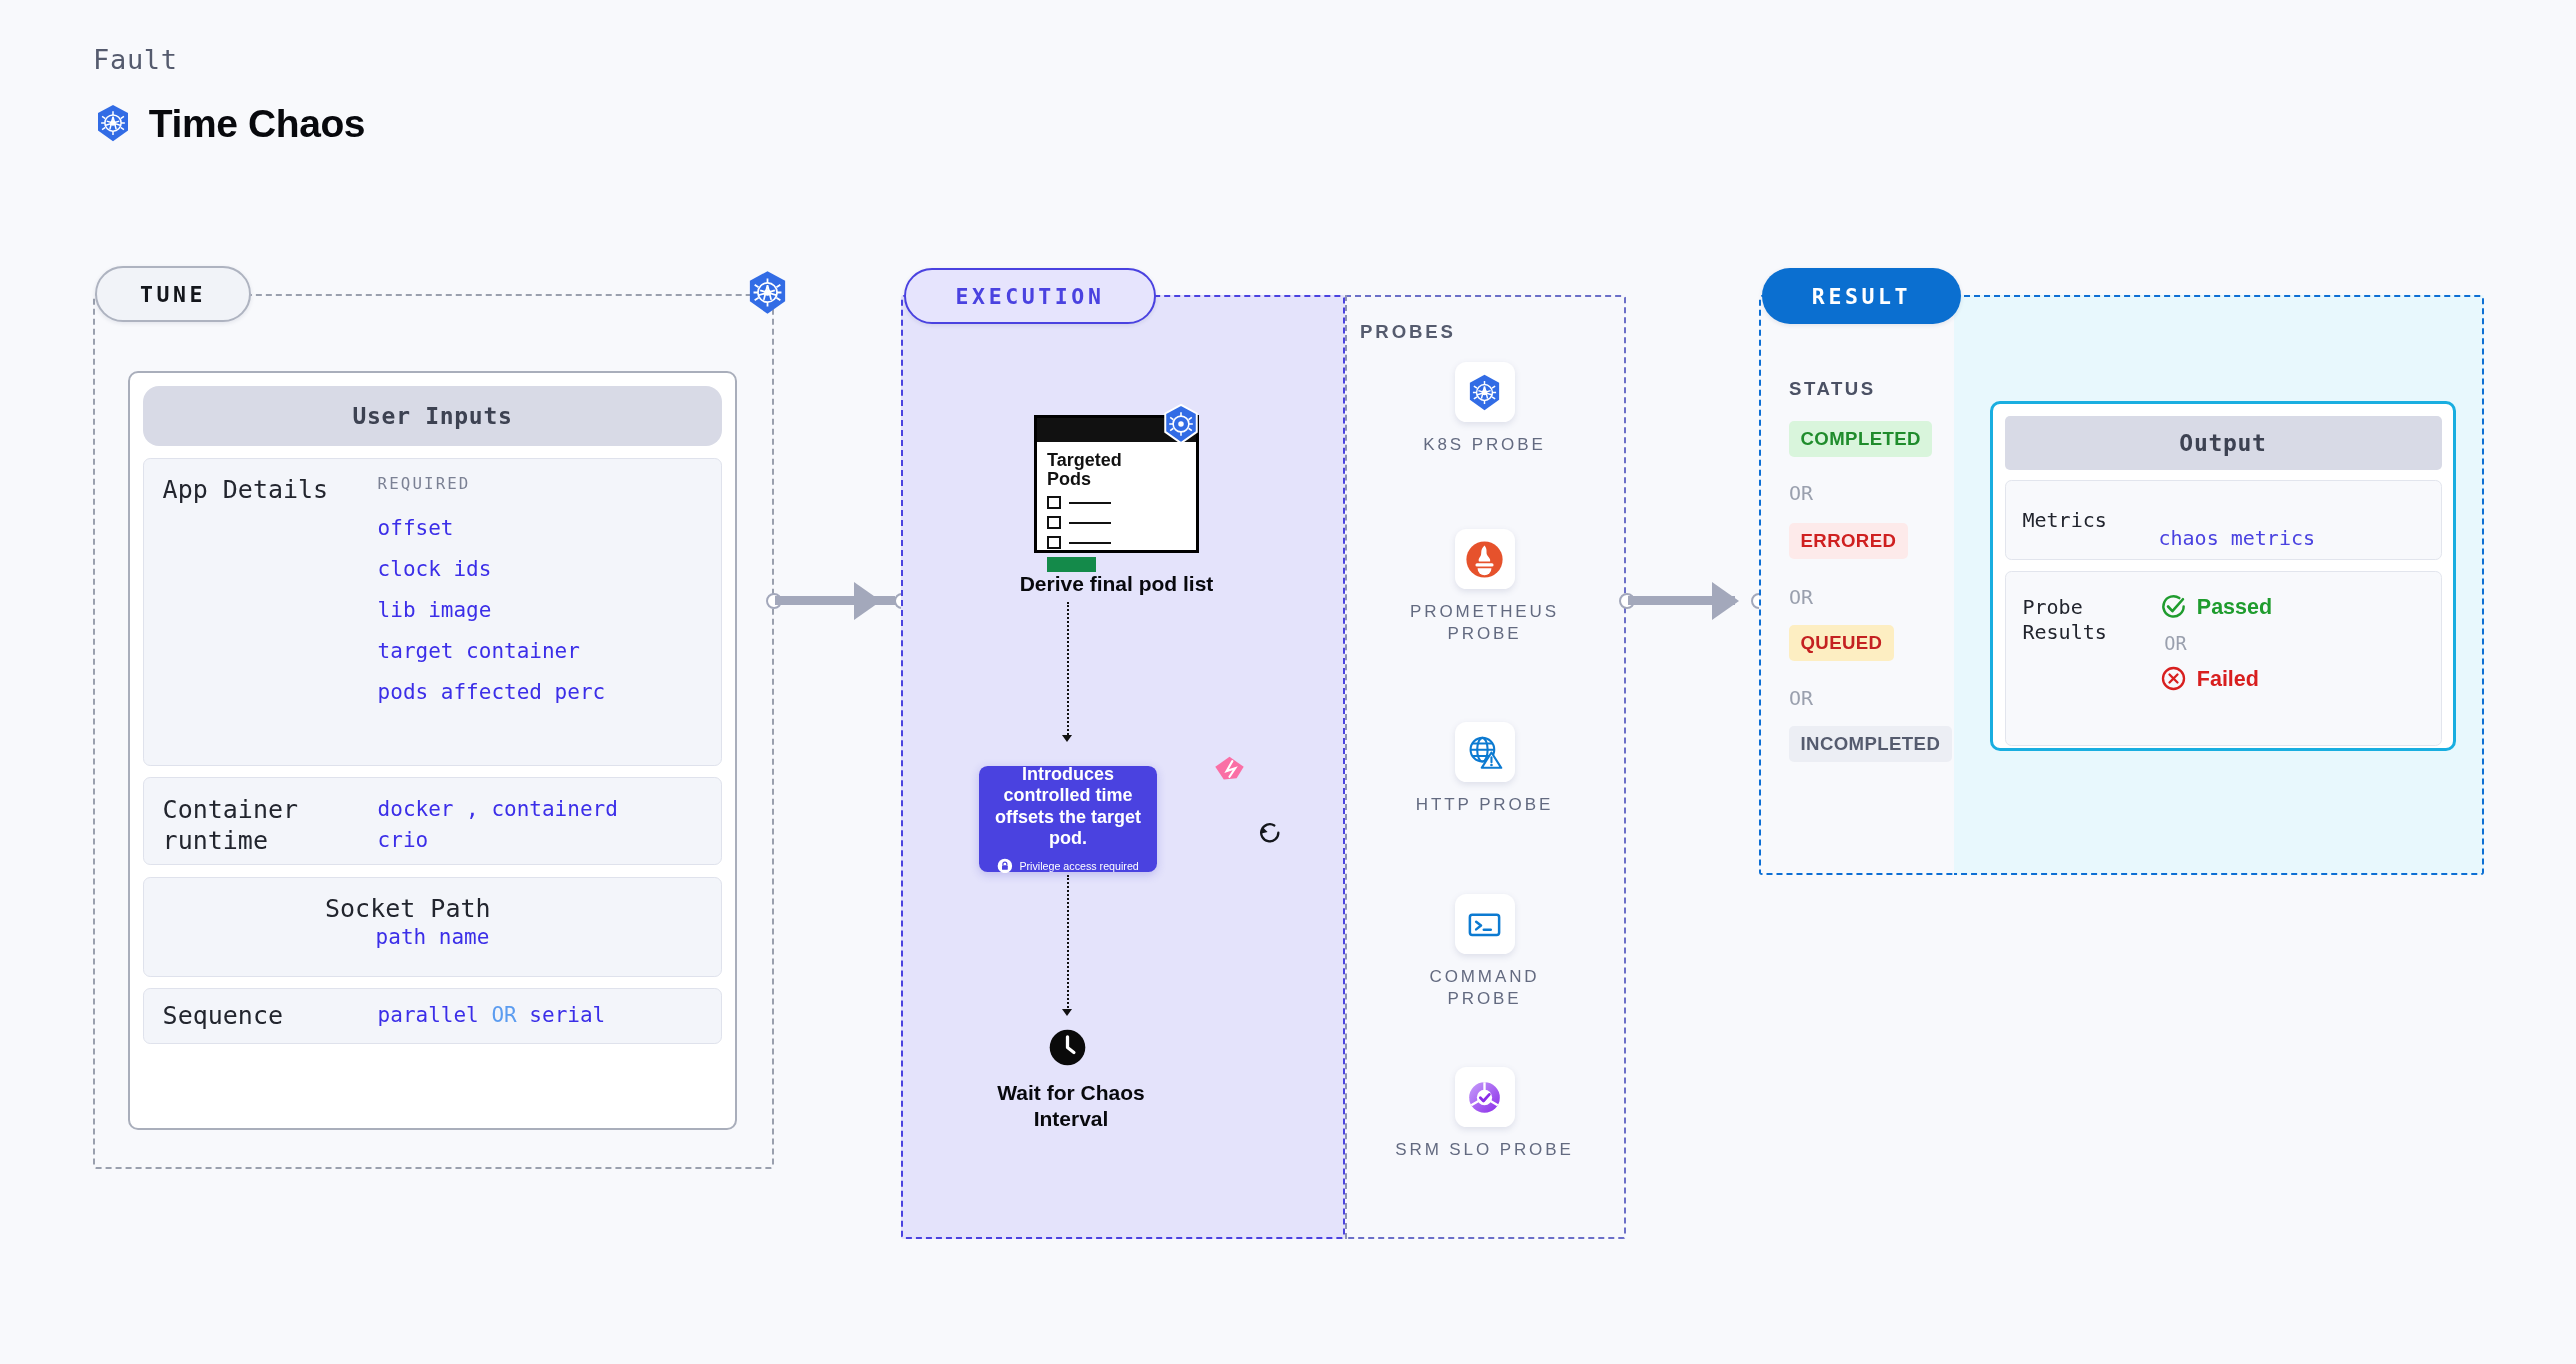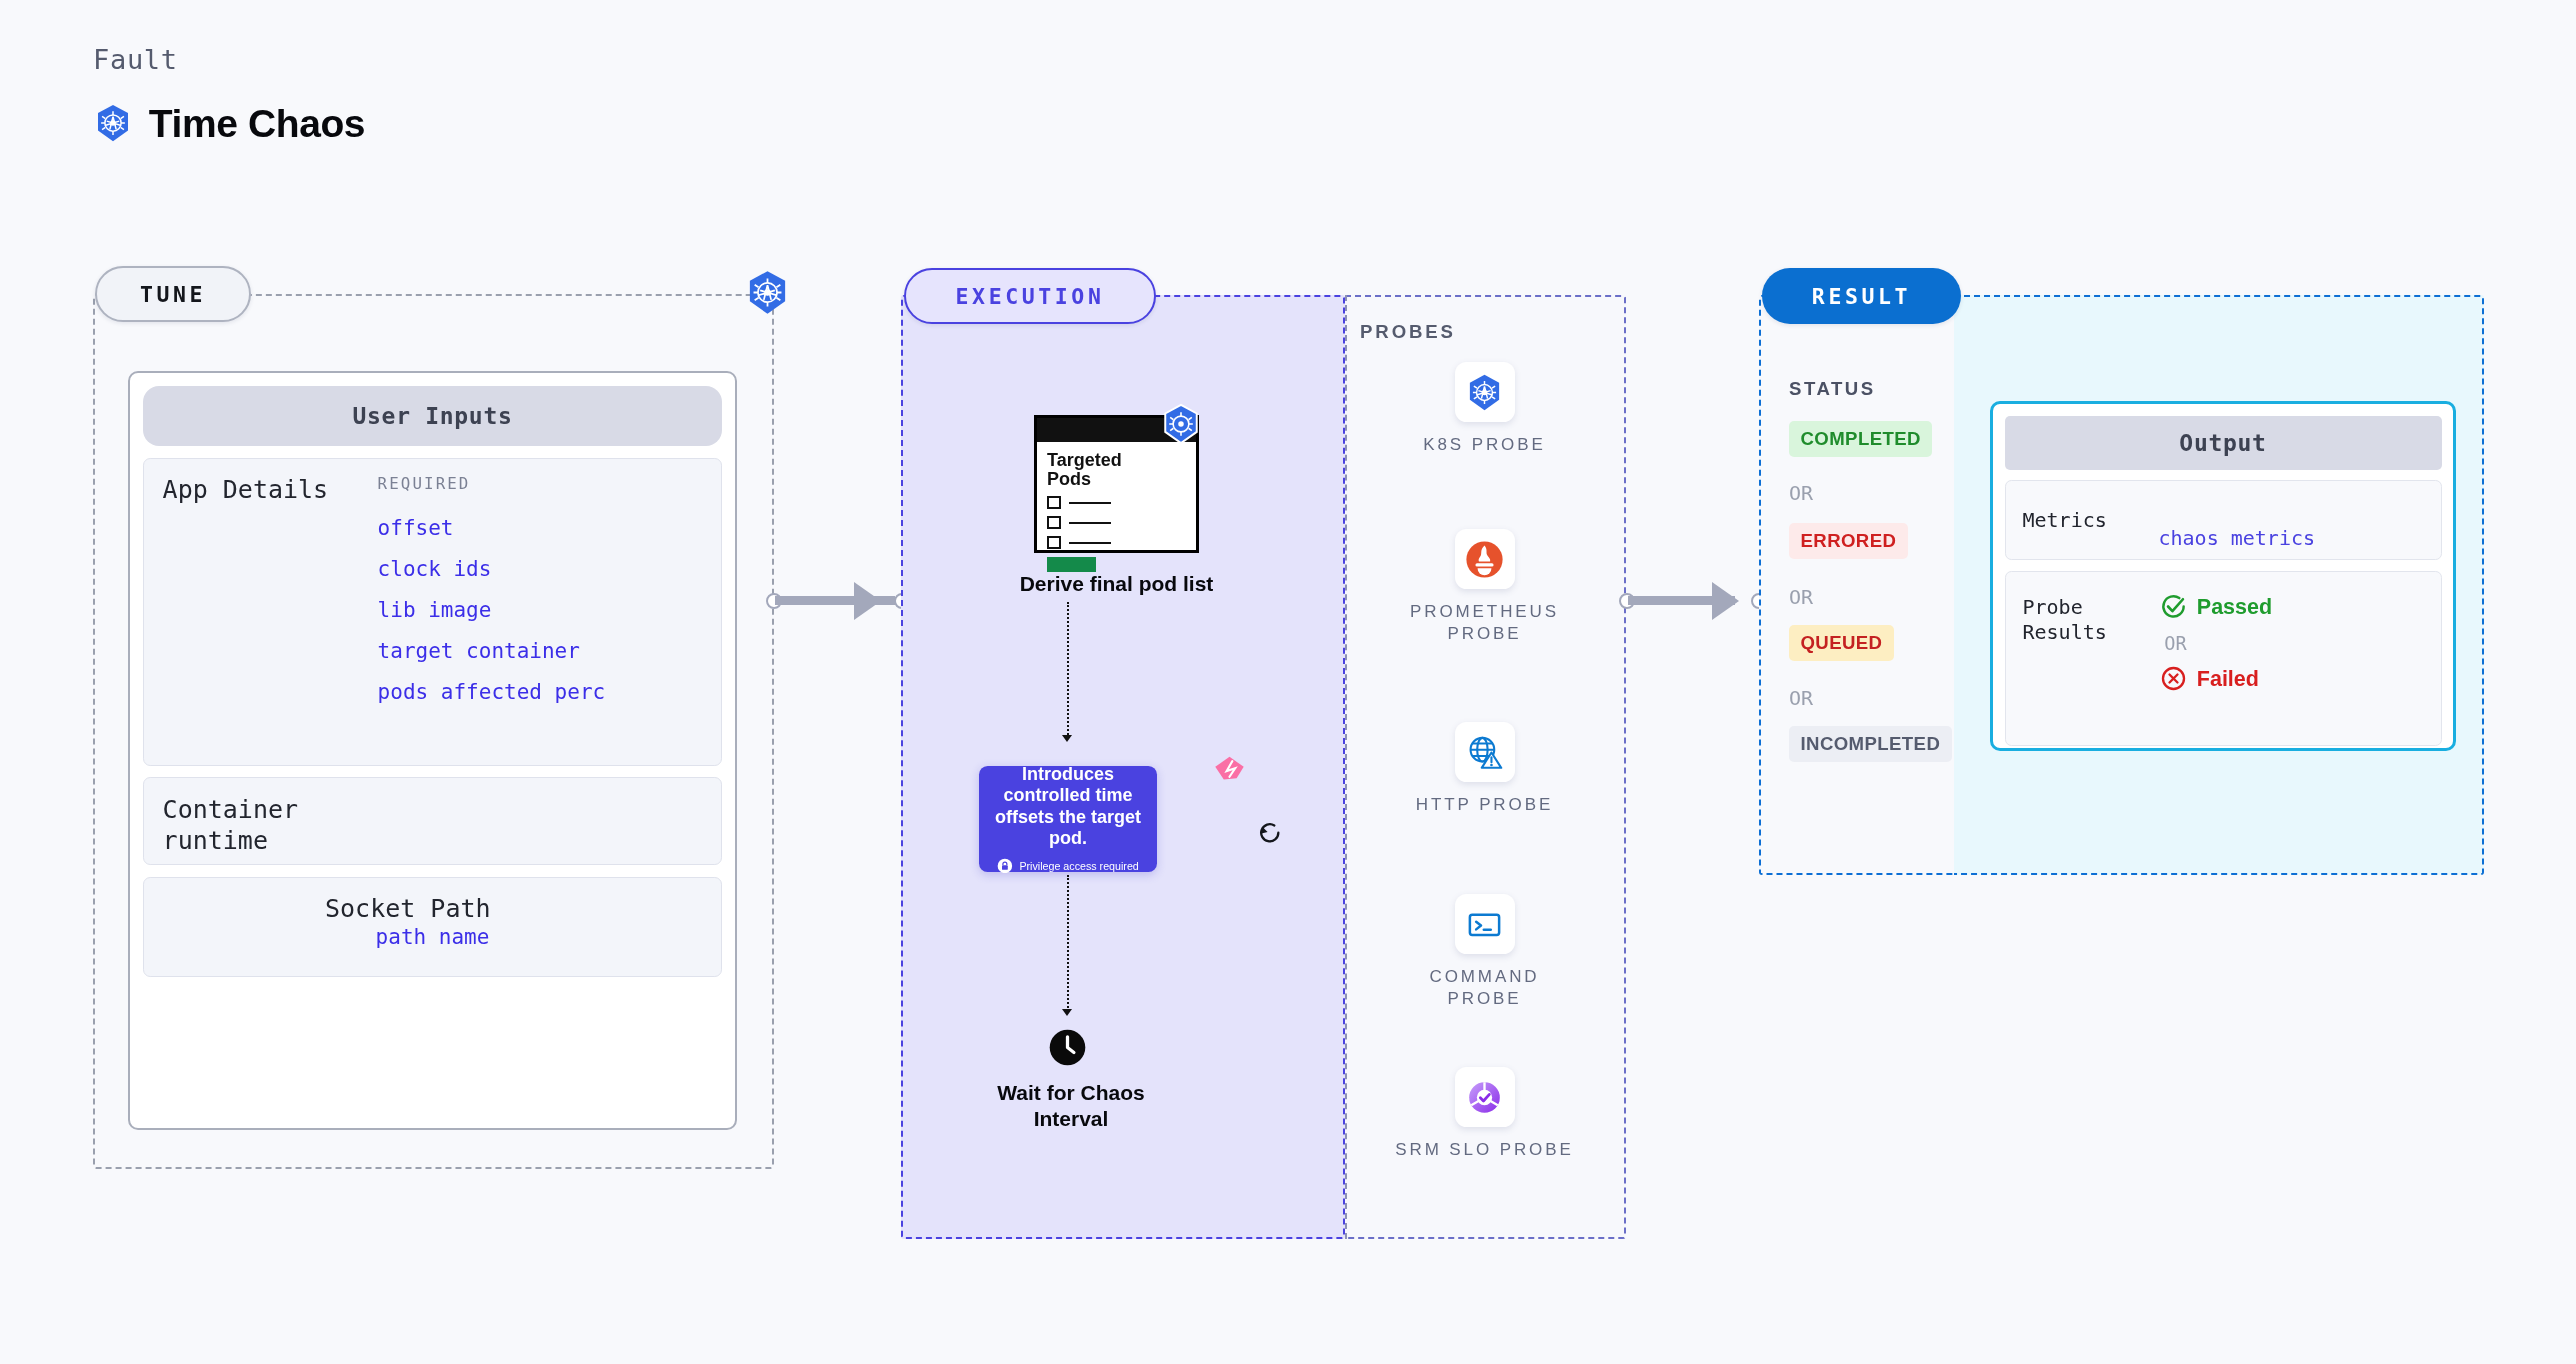--- a/index.html
+++ b/index.html
@@ -265,27 +265,39 @@
       <div>offset</div>
       <div>clock ids</div>
       <div>lib image</div>
       <div>target container</div>
       <div>pods affected perc</div>
     </div>
   </div>
 
   <div class="field-block" style="height:88px;">
     <div class="field-label">Container runtime</div>
+    <div class="field-values" style="line-height:1.5;">
+      <div>docker , containerd</div>
+      <div>crio</div>
+    </div>
   </div>
 
   <div class="field-block" style="height:100px; align-items:center;flex-direction:column;">
     <div class="field-label">Socket Path</div>
     <div class="field-values" style="line-height:1.2;">path name</div>
   </div>
 
+  <div class="field-block" style="height:56px; align-items:center;">
+    <div class="field-label">Sequence</div>
+    <div class="field-values" style="line-height:1.2;">
+      <span>parallel</span>
+      <span class="val-or">OR</span>
+      <span>serial</span>
+    </div>
+  </div>
 </div>
 
 <div>
   <div class="conn-dot" style="left:766px; top:593px;"></div>
   <div class="conn-line" style="left:775px; top:596px; width:120px;"></div>
   <div class="conn-tri" style="left:854px; top:582px;"></div>
   <div class="conn-dot" style="left:894px; top:593px;"></div>
 </div>
 
 <div id="exec-dashed"></div>

